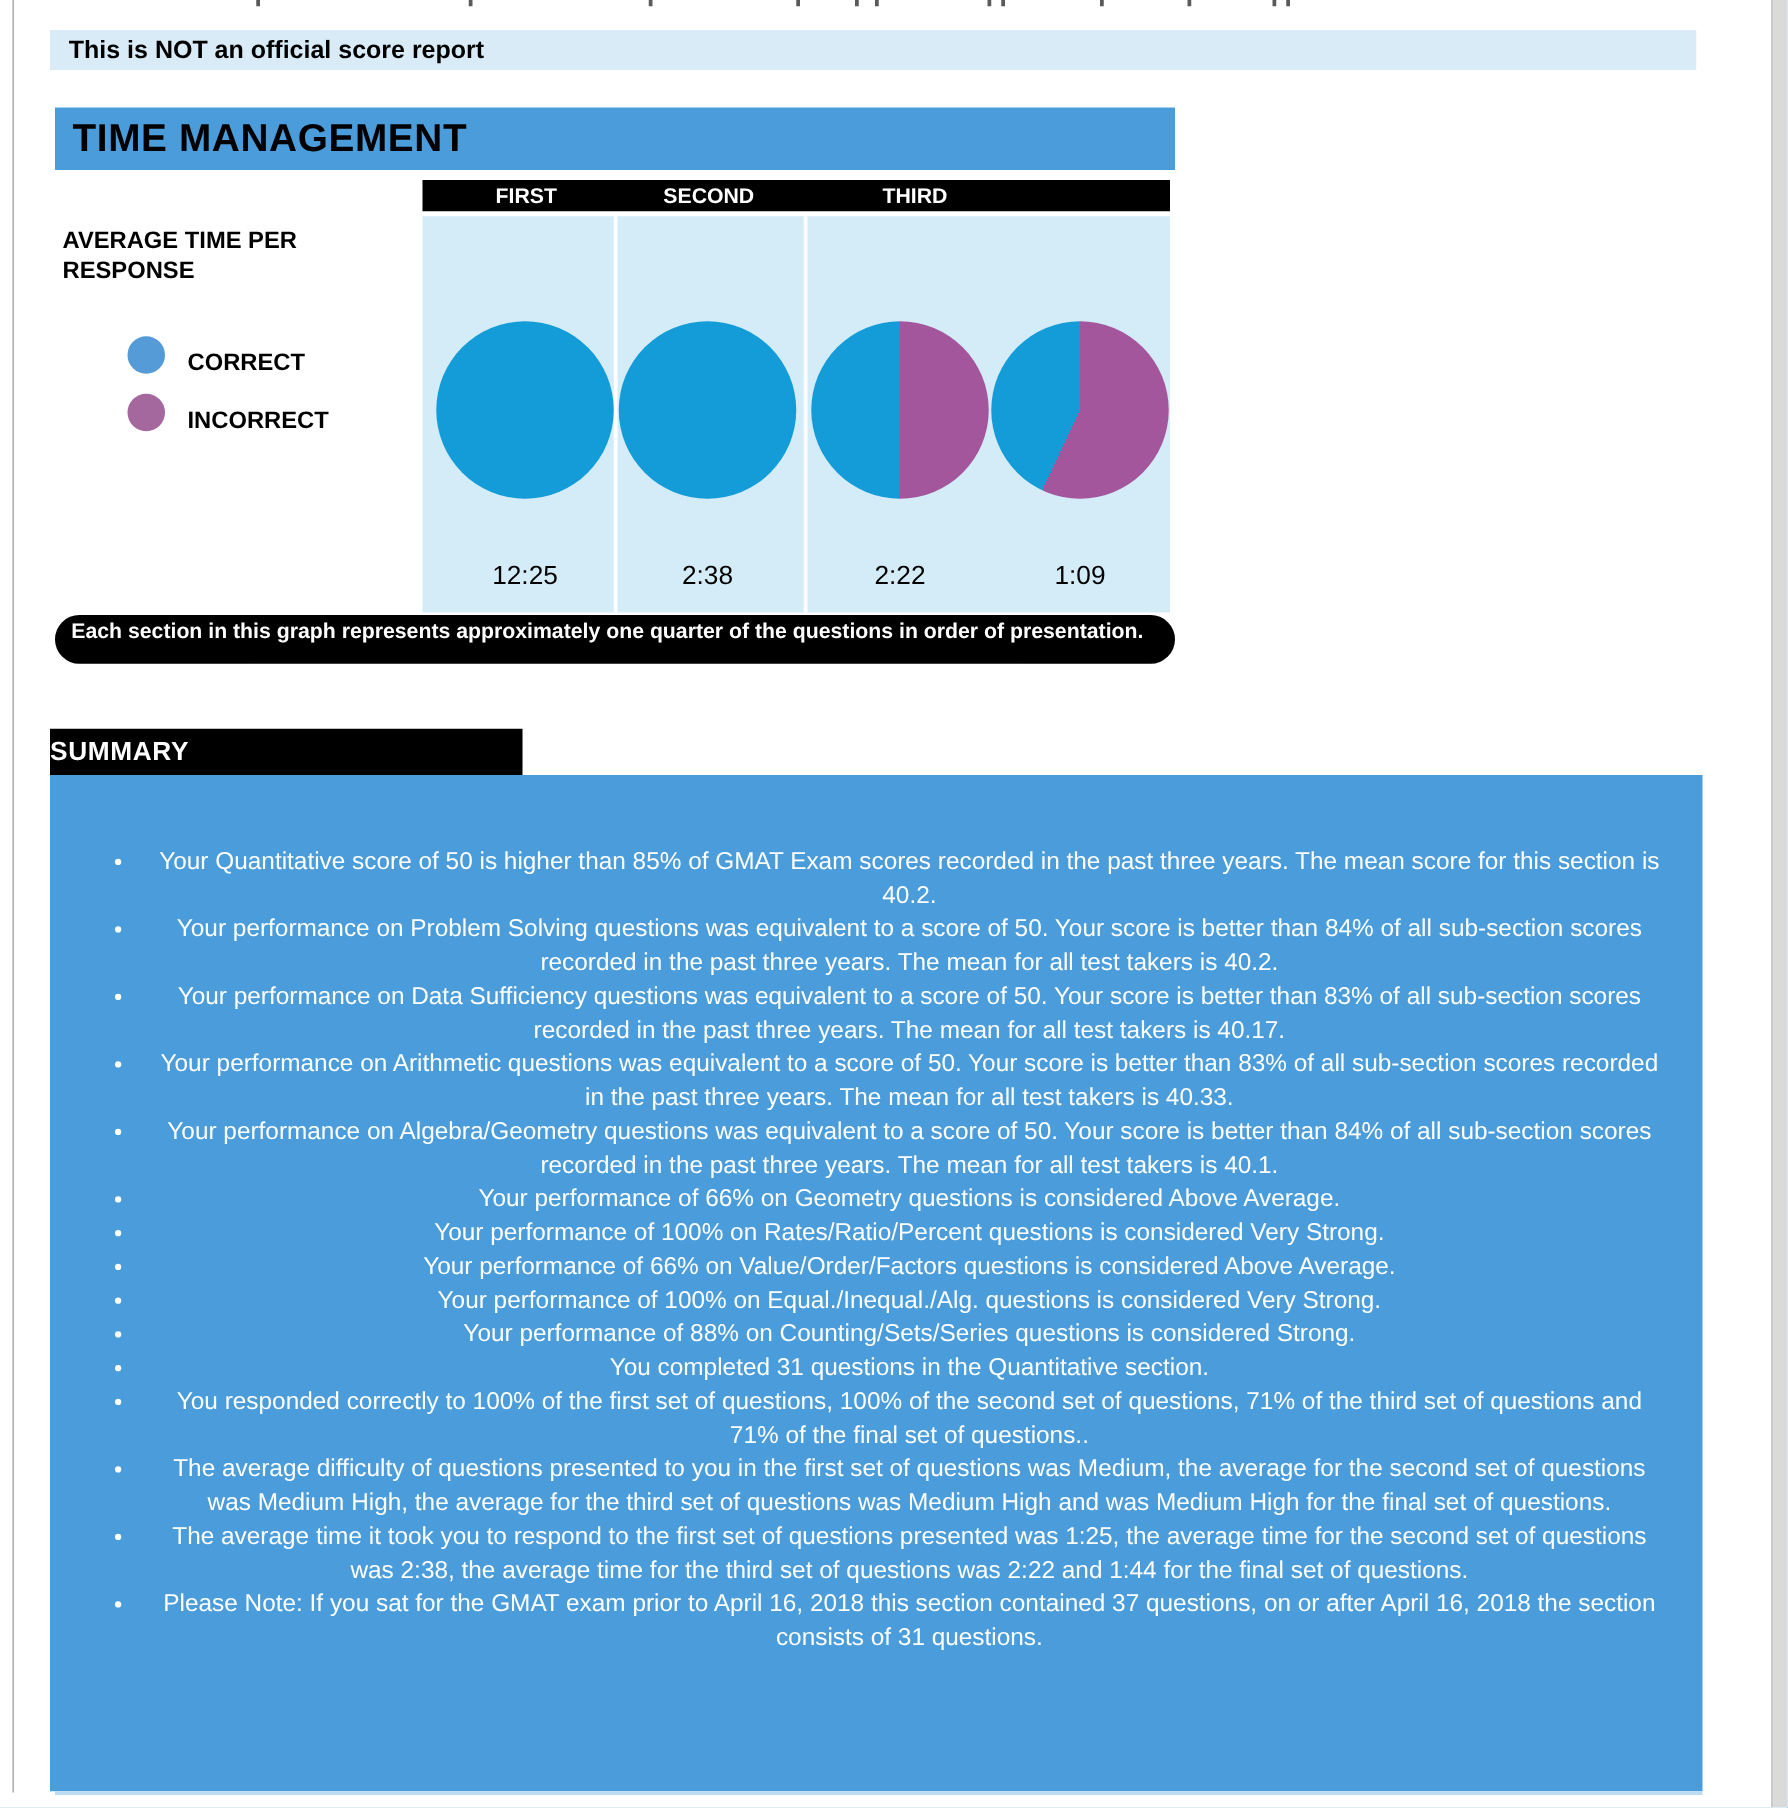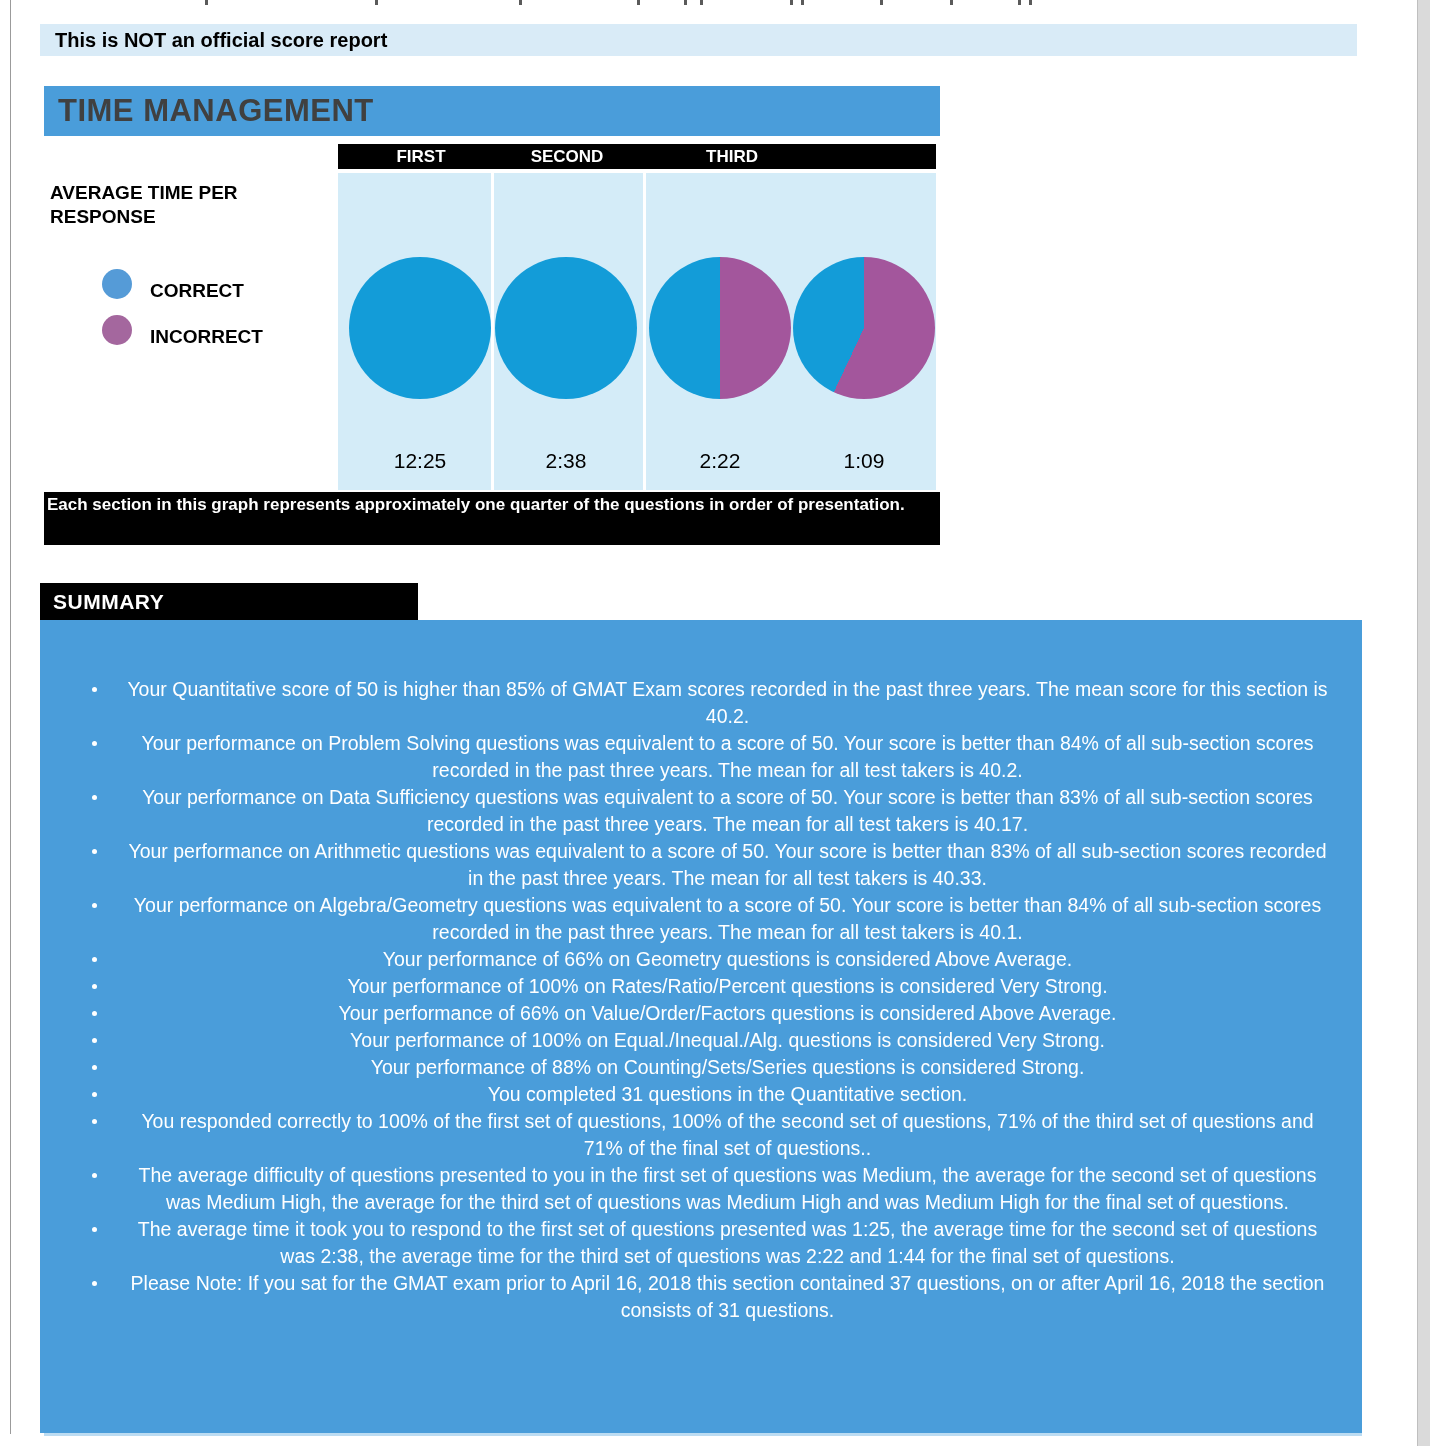--- a/index.html
+++ b/index.html
@@ -11,46 +11,46 @@
   .clipped-row { position:absolute; top:0; left:0; width:1430px; height:6px; }
   .clipped-row i { position:absolute; top:0; width:3px; height:5px; background:#5a5a5a; }
 
   .left-rule { position:absolute; left:10px; top:0; width:1px; height:1434px; background:#9b9b9b; }
   .right-gutter { position:absolute; right:0; top:0; width:13px; height:1446px; background:#dadada; border-left:1px solid #bfbfbf; }
 
   .banner { position:absolute; left:40px; top:24px; width:1317px; height:32px;
             background:#d9ebf7; color:#000; font-weight:bold; font-size:20px; line-height:32px; padding-left:15px; }
 
   .tm-title { position:absolute; left:44px; top:86px; width:896px; height:50px;
-              background:#4a9dda; color:#404040; font-weight:bold; font-size:31px; line-height:50px; padding-left:14px; letter-spacing:0.5px; }
+              background:#4a9dda; color:#000000; font-weight:bold; font-size:31px; line-height:50px; padding-left:14px; letter-spacing:0.5px; }
 
   .col-header { position:absolute; left:338px; top:144px; width:598px; height:25px; background:#000; }
   .col-header span { position:absolute; top:0; transform:translateX(-50%); color:#fff; font-weight:bold; font-size:17px; line-height:25px; }
   .col-1 { left:83px;text-align:center; } .col-2 { left:229px; } .col-3 { left:394px; } .col-4 { left:540px;margin-top:24px; }
 
   .chart-area { position:absolute; left:338px; top:173px; width:598px; height:317px; background:#d4ecf8; }
   .sep { position:absolute; top:0; width:3px; height:317px; background:#fff; }
   .sep-1 { left:153px; } .sep-2 { left:305px; }
   .pie { position:absolute; top:84px; width:142px; height:142px; border-radius:50%; }
   .pie-1 { left:11px; } .pie-2 { left:157px; } .pie-3 { left:311px; } .pie-4 { left:455px; }
   .time { position:absolute; top:276px; transform:translateX(-50%); color:#000; font-size:21px; }
   .time-1 { left:82px; } .time-2 { left:228px; } .time-3 { left:382px; } .time-4 { left:526px; }
 
   .row-label { position:absolute; left:50px; top:181px; width:220px; color:#000; font-weight:bold; font-size:19px; line-height:24px; }
 
   .legend { position:absolute; left:102px; top:269px; }
   .legend-item { position:relative; height:30px; margin-bottom:16px; }
   .legend-dot { position:absolute; left:0; top:0; width:30px; height:30px; border-radius:50%; background:#888; }
   .legend-label { position:absolute; left:48px; top:11px; color:#000; font-weight:bold; font-size:19px; white-space:nowrap; }
 
-  .chart-caption { position:absolute; left:44px; top:492px; width:896px; height:53px;
-                   background:#000; color:#fff; font-weight:bold; font-size:17px; line-height:22px; padding:2px 6px 0 3px; }
+  .chart-caption { position:absolute; left:44px; top:492px; width:896px; height:39px;
+                   background:#000; color:#fff; font-weight:bold; font-size:17px; line-height:22px; padding:2px 6px 0 13px;border-radius:20px; }
 
   .summary-bar { position:absolute; left:40px; top:583px; width:378px; height:38px;
-                 background:#000; color:#fff; font-weight:bold; font-size:21px; line-height:38px; padding-left:13px; letter-spacing:0.5px; }
+                 background:#000; color:#fff; font-weight:bold; font-size:21px; line-height:38px; letter-spacing:0.5px; }
 
   .summary-box { position:absolute; left:40px; top:620px; width:1322px; height:813px;
                  background:#4a9dda; padding:56px 30px 0 48px; }
   .summary-box::after { content:""; position:absolute; left:4px; bottom:-3px; width:1318px; height:3px; background:#bcdcf2; }
   .summary-box ul { list-style:none; }
   .summary-box li { position:relative; padding-left:35px; color:#fff; font-size:19.5px; line-height:27px;text-align:center; }
   .summary-box li::before { content:""; position:absolute; left:4px; top:11px; width:5px; height:5px; border-radius:50%; background:#fff; }
 </style>
 </head>
 <body>

